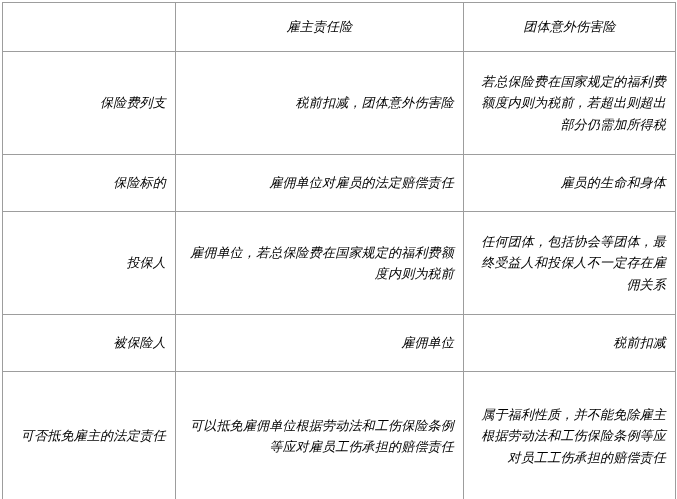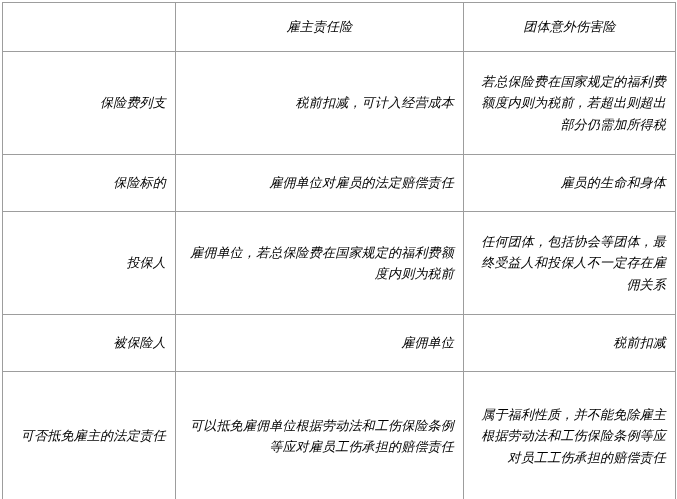--- a/index.html
+++ b/index.html
@@ -73,21 +73,21 @@
     <thead>
       <tr>
         <td class="corner"></td>
         <td class="head">雇主责任险</td>
         <td class="head">团体意外伤害险</td>
       </tr>
     </thead>
     <tbody>
       <tr class="r1">
         <td class="rowlabel">保险费列支</td>
-        <td class="cellbody">税前扣减，可计入经营成本</td>
+        <td class="cellbody">税前扣减，团体意外伤害险</td>
         <td class="cellbody">若总保险费在国家规定的福利费额度内则为税前，若超出则超出部分仍需加所得税</td>
       </tr>
       <tr class="r2">
         <td class="rowlabel">保险标的</td>
         <td class="cellbody">雇佣单位对雇员的法定赔偿责任</td>
         <td class="cellbody">雇员的生命和身体</td>
       </tr>
       <tr class="r3">
         <td class="rowlabel">投保人</td>
         <td class="cellbody">雇佣单位，若总保险费在国家规定的福利费额度内则为税前</td>

